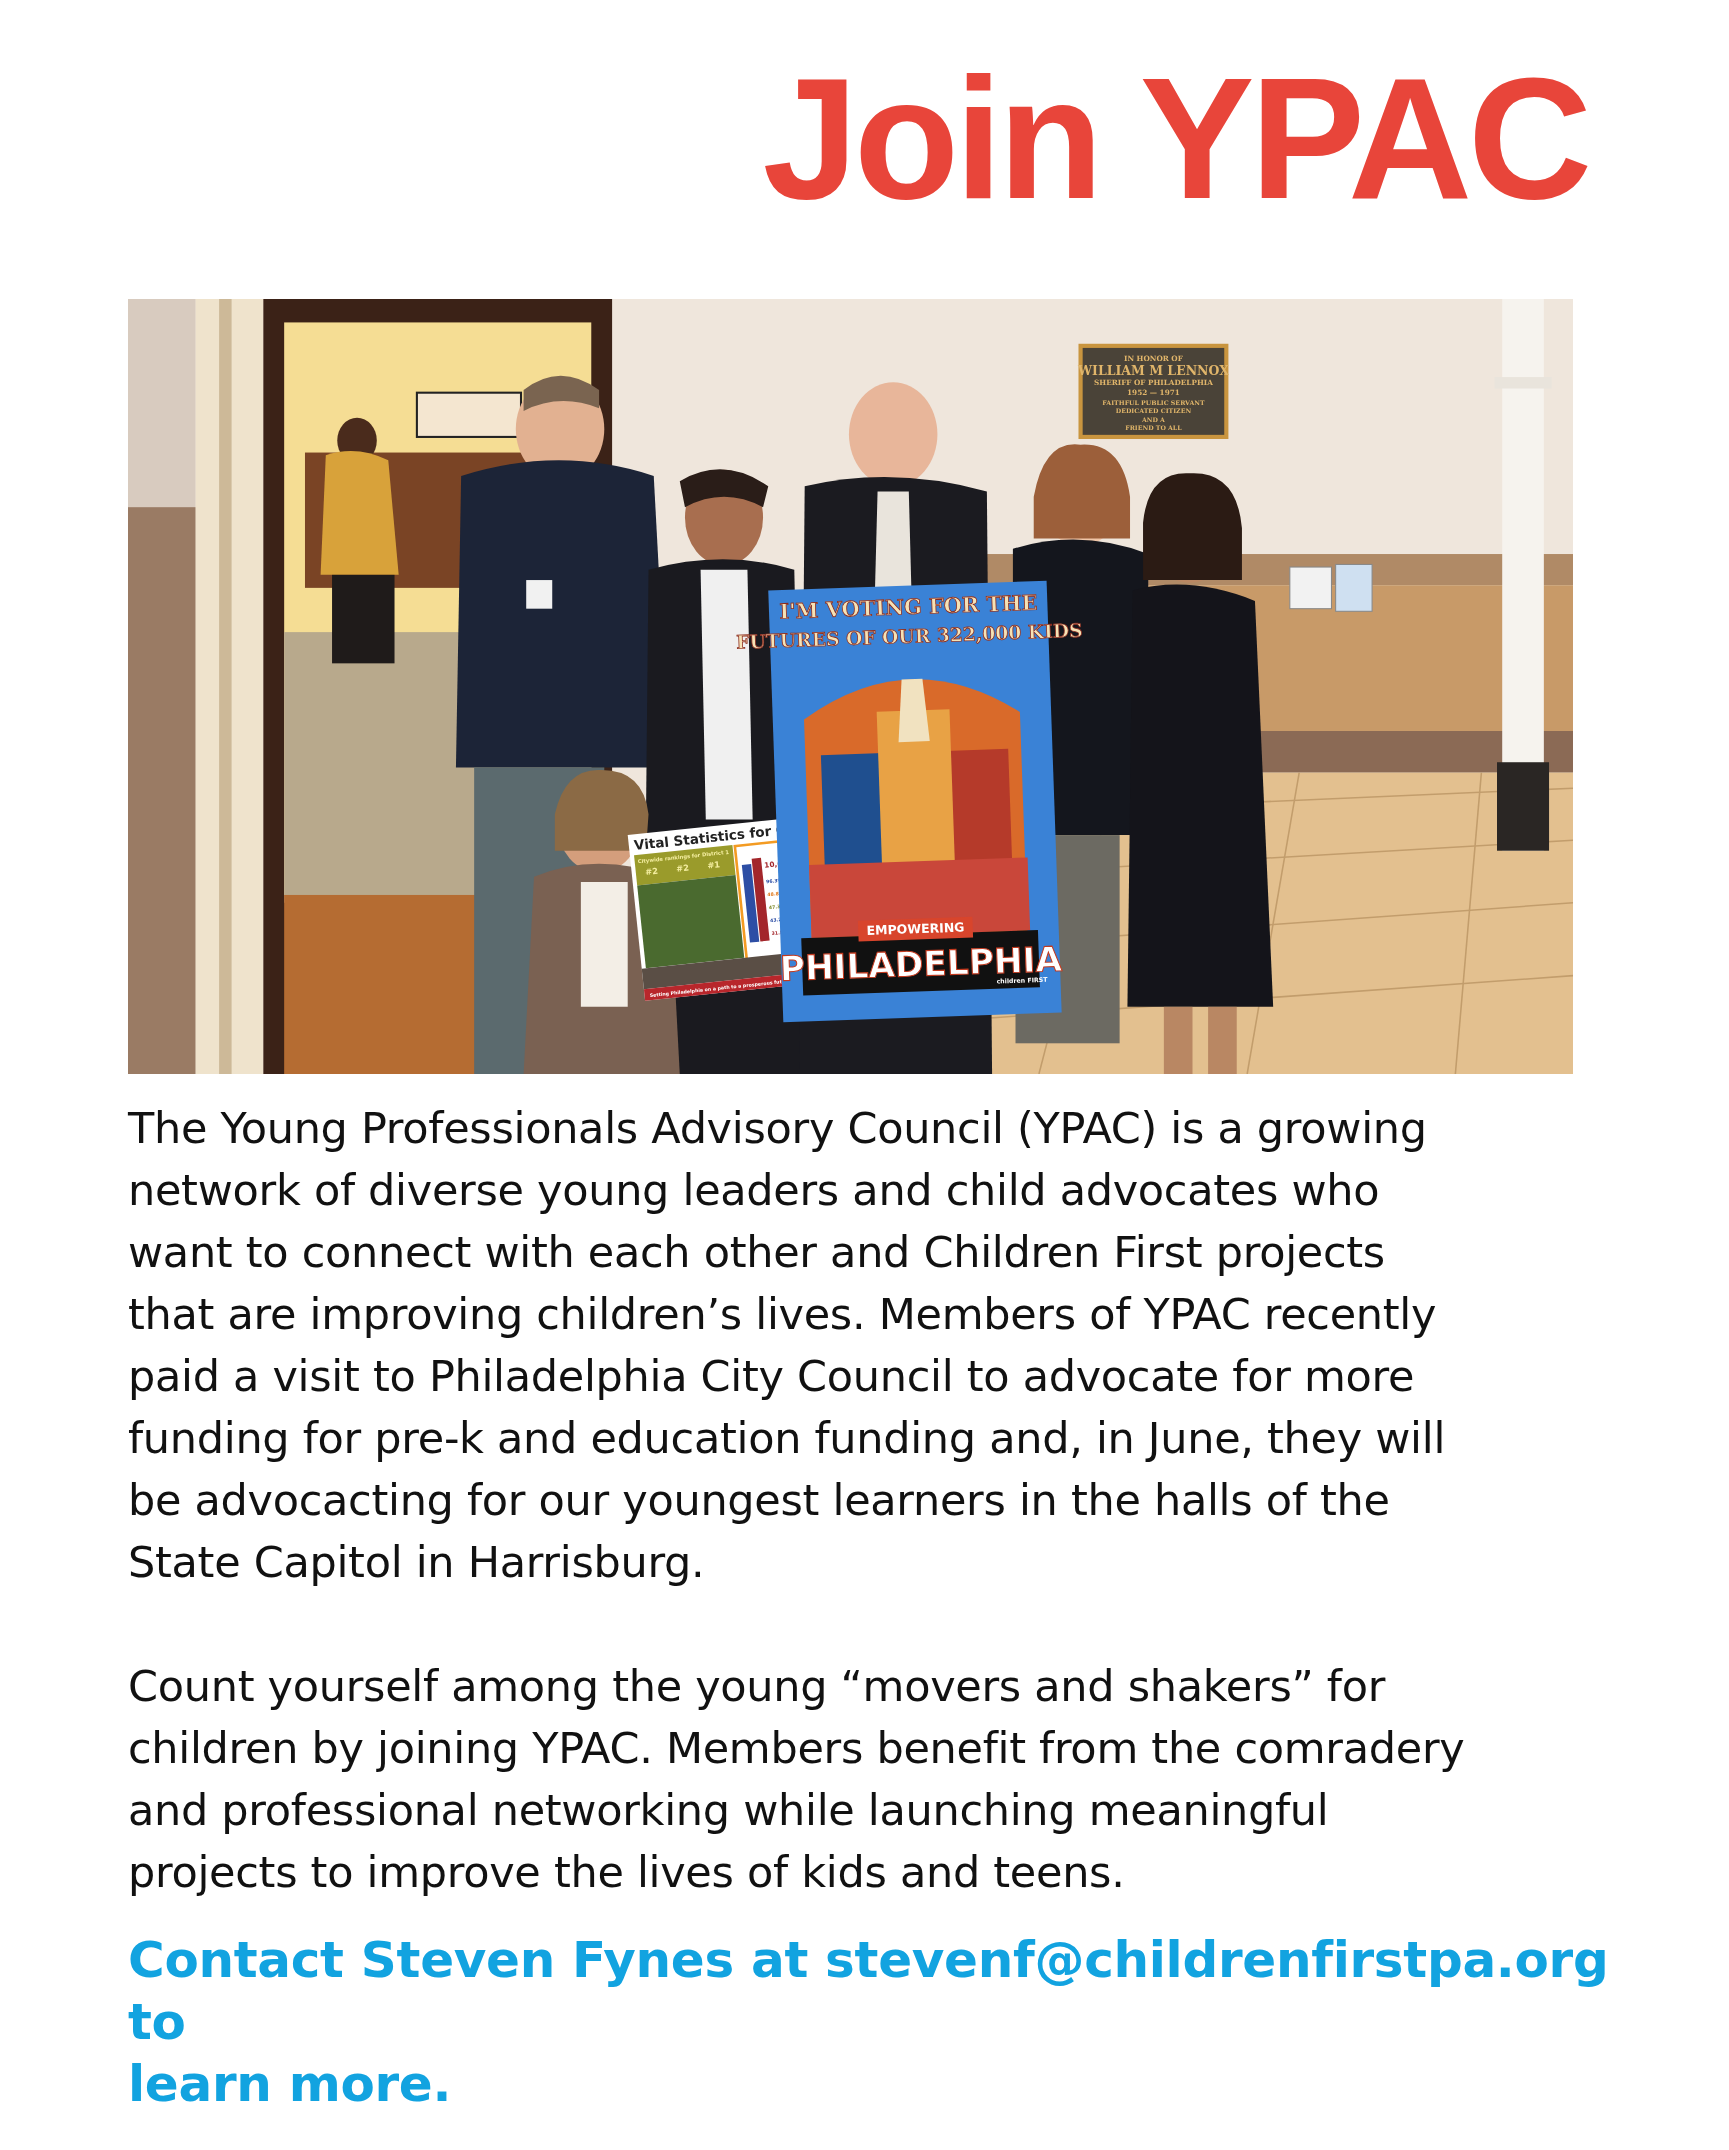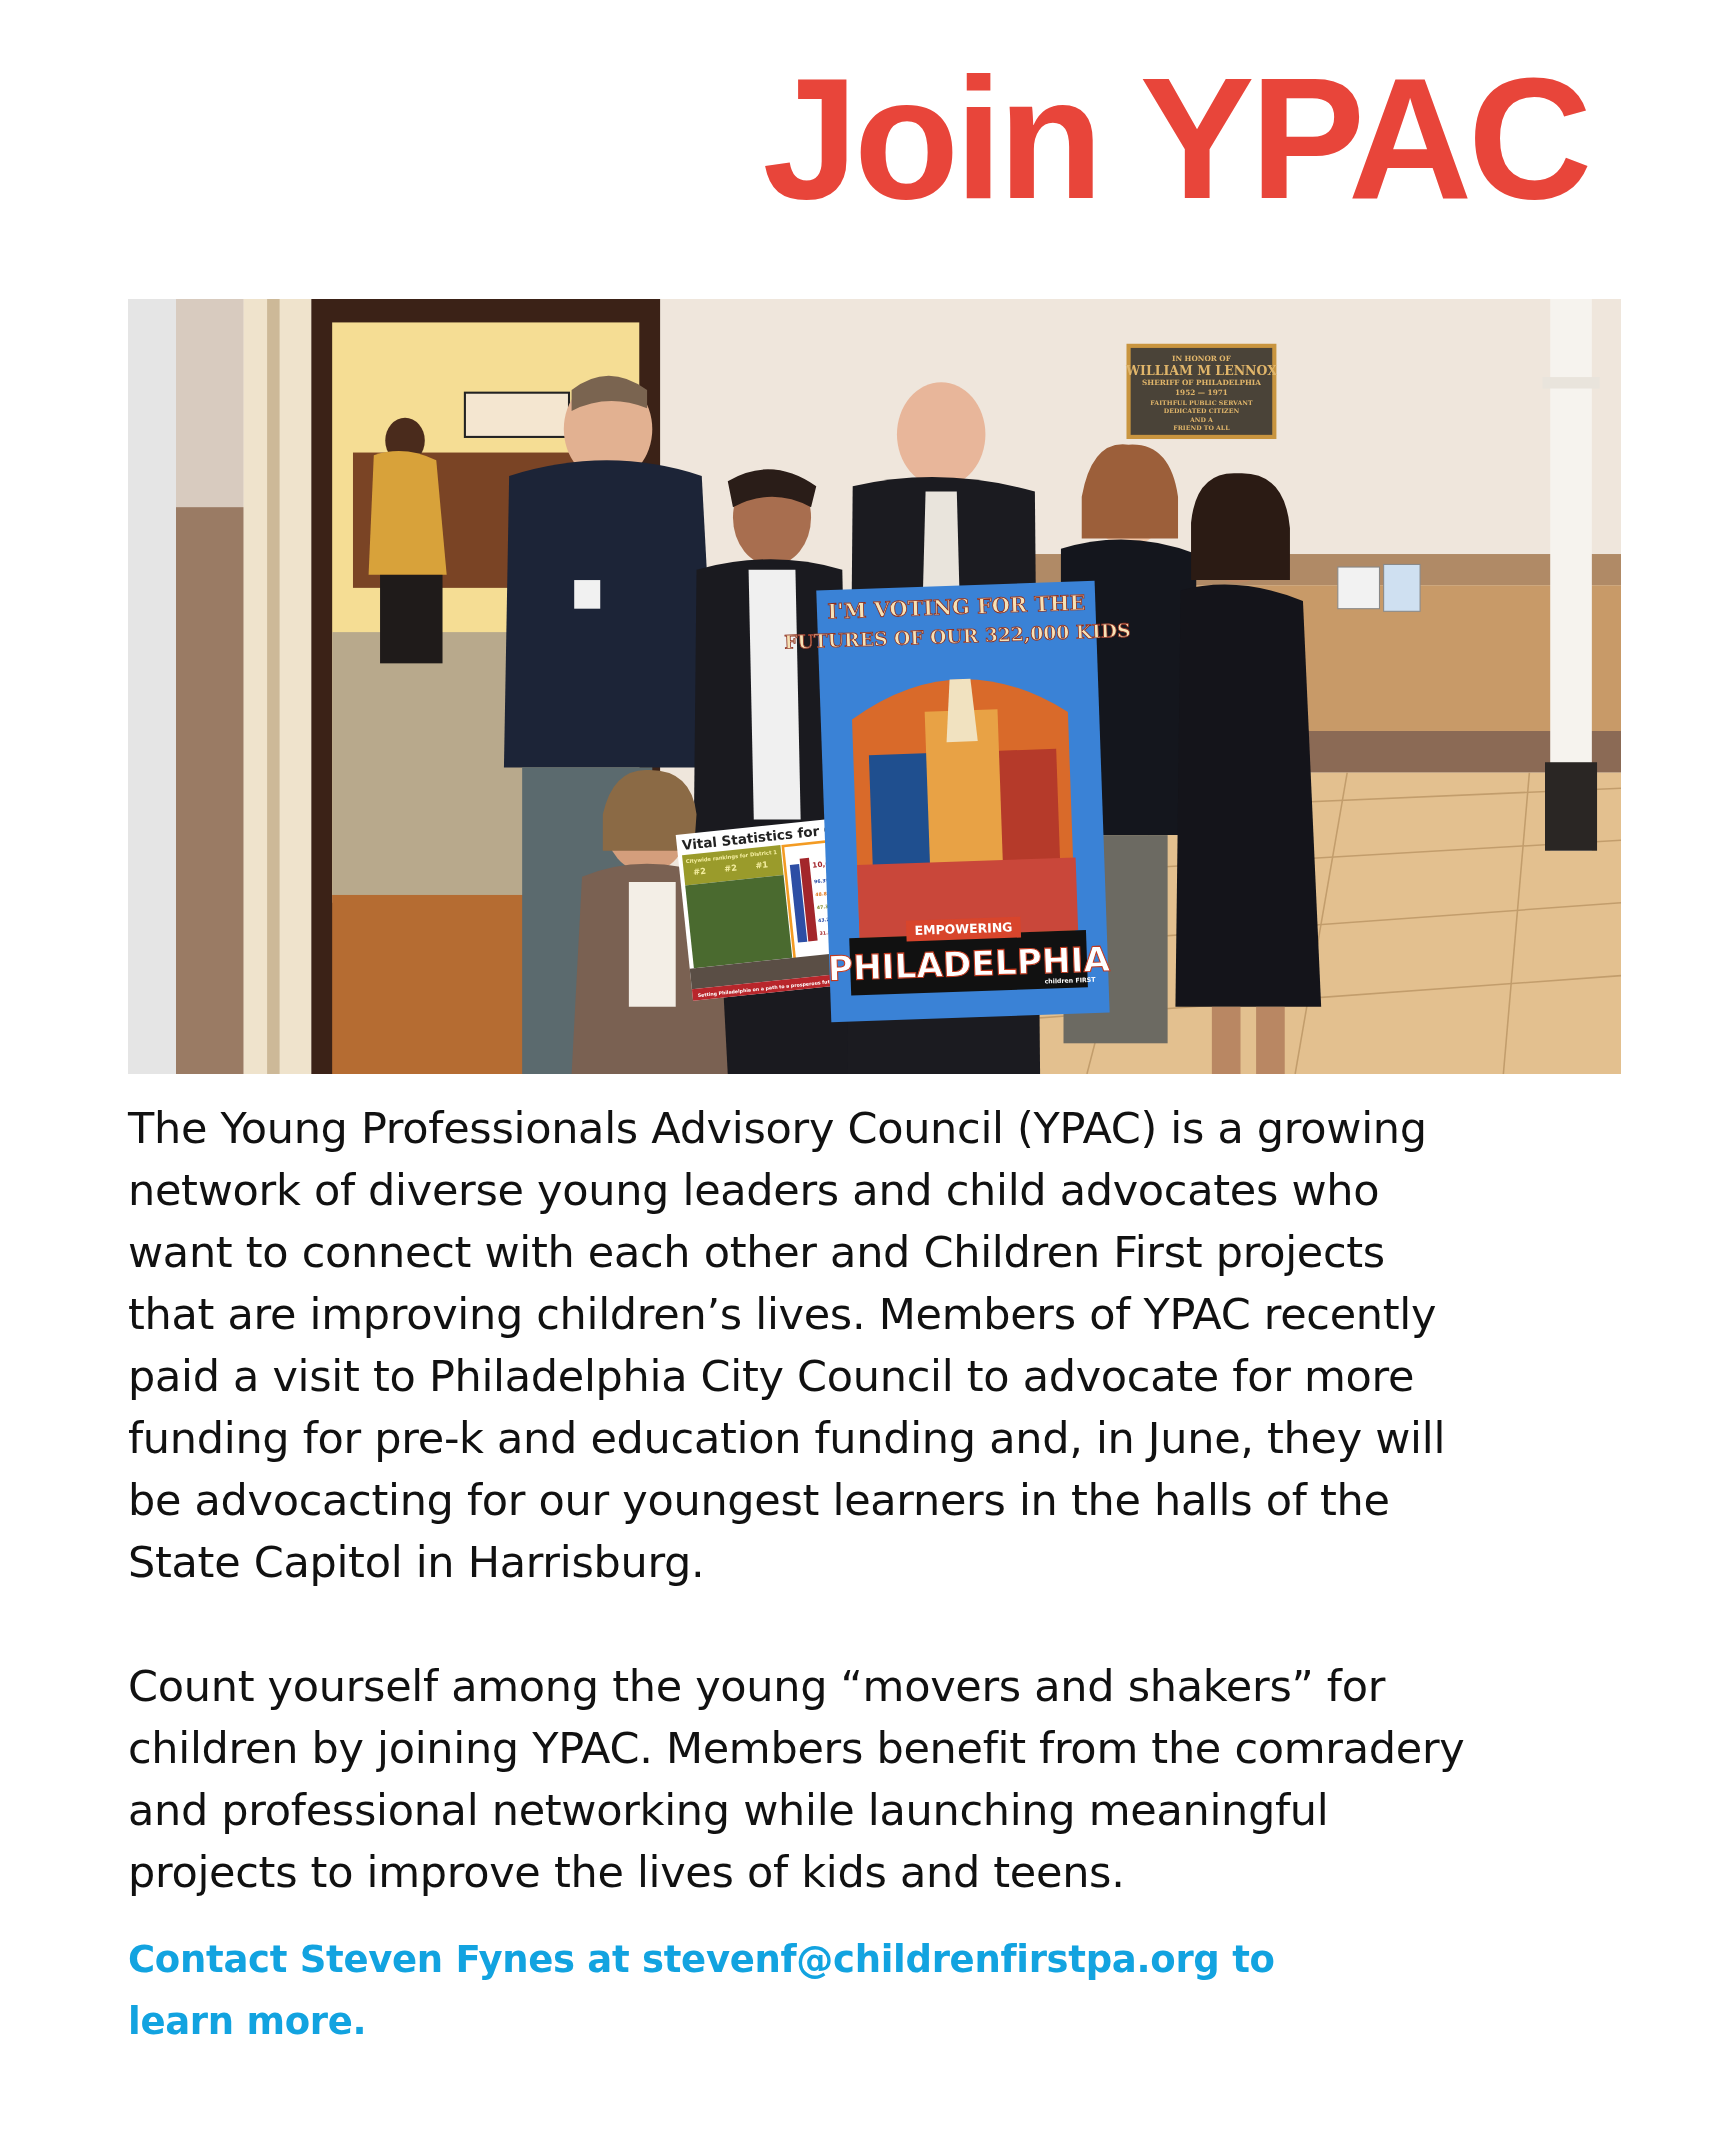--- a/index.html
+++ b/index.html
@@ -2,29 +2,29 @@
 <html style="font-size:8.3px"><head>
 <meta charset="utf-8">
 <style>
   html, body { margin: 0; padding: 0; background: #ffffff; }
   body { width: 1730px; height: 2151px; position: relative; overflow: hidden;
          font-family: "DejaVu Sans", sans-serif; }
   .title { position: absolute; left: 713px; top: 52px; width: 875px; text-align: right;
            font-family: "Liberation Sans", sans-serif; font-weight: 700; font-size: 172px;
            letter-spacing: -4.2px; line-height: 1; color: #E8453A; margin: 0; }
   .photo { position: absolute; left: 128px; top: 299px; width: 1445px; height: 775px;
-           overflow: hidden; background: #e5e5e5; padding-left: 48px; }
+           overflow: hidden; background: #e5e5e5; }
   .photo svg { display: block; width: 100%; height: 100%; }
   .body-text { position: absolute; left: 128px; top: 1097px; width: 1484px;
                font-family: "DejaVu Sans", sans-serif; font-size: 43px; line-height: 62px;
                color: #111111; font-weight: 400; letter-spacing: -0.3px; }
   .para { margin: 0; white-space: pre-line; }
   .para + .para { margin-top: 62px; }
   .contact { position: absolute; left: 128px; top: 1929px; width: 1484px;
-             font-family: "DejaVu Sans", sans-serif; font-weight: 700; font-size: 37px;
+             font-family: "DejaVu Sans", sans-serif; font-weight: 700; font-size: 50px;
              line-height: 62px; color: #12A3E0; white-space: pre-line; letter-spacing: -0.3px; }
   .contact a { color: inherit; text-decoration: none; }
   .svgtxt { font-family: "DejaVu Serif", serif; font-weight: 700; }
   .svgsans { font-family: "DejaVu Sans", sans-serif; font-weight: 700; }
 </style>
 </head>
 <body>
 
 <h1 class="title">Join YPAC</h1>
 

